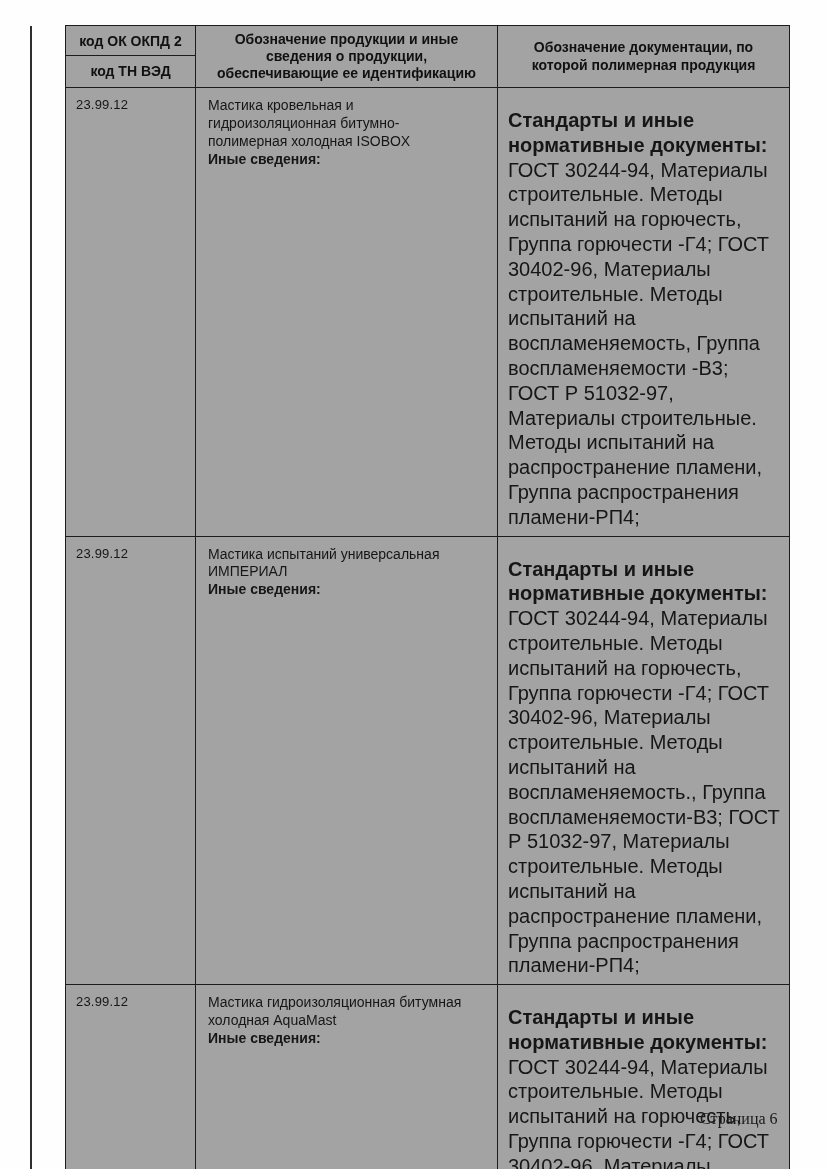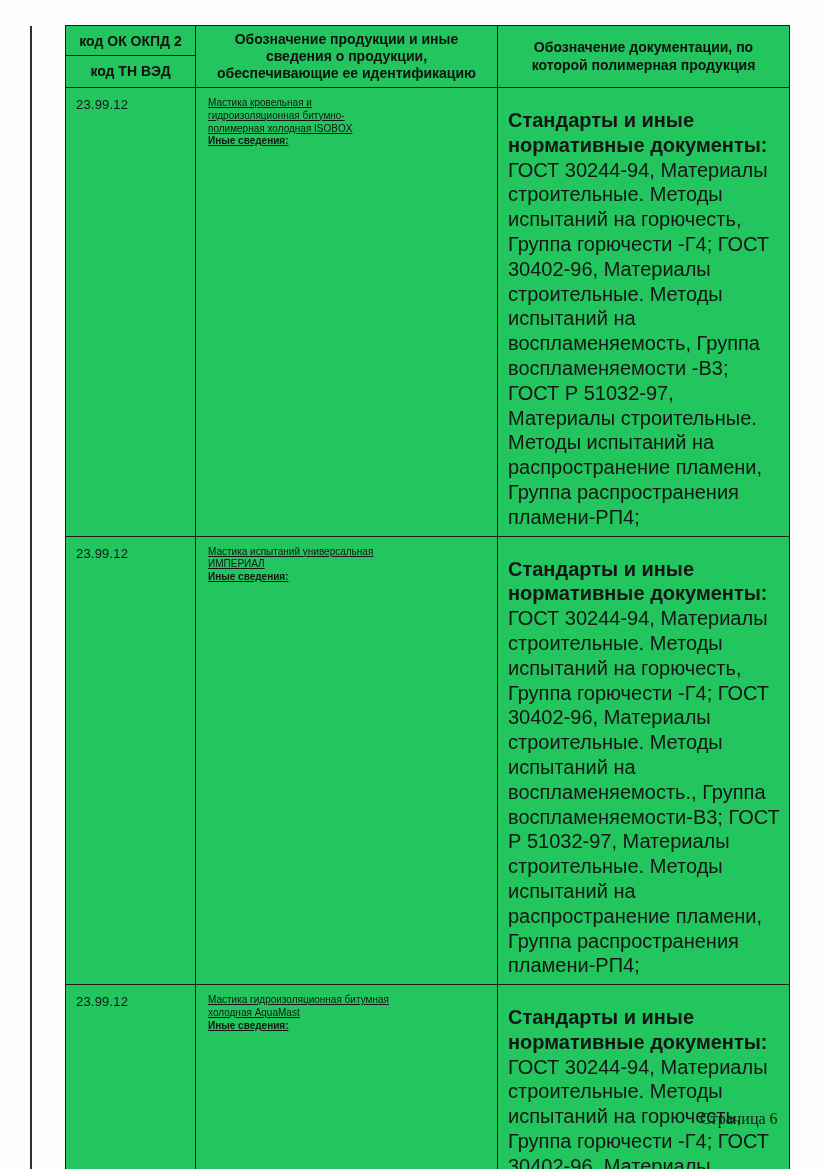--- a/index.html
+++ b/index.html
@@ -25,21 +25,21 @@
     position: absolute;
     left: 65px;
     top: 25px;
     width: 724px;
     border-collapse: collapse;
     table-layout: fixed;
   }
   .doc-table th, .doc-table td {
     border: 1.6px solid #1c1c1c;
     vertical-align: top;
-    background: #22c55e;
+    background: #a3a3a3;
   }
   col.c1 { width: 130px; }
   col.c2 { width: 302px; }
   col.c3 { width: 292px; }
 
   
   .th { padding: 0; font-weight: bold; font-size: 14px; color: #111; }
   .code-half {
     height: 30px;
     display: flex; align-items: center; justify-content: center;
@@ -54,21 +54,21 @@
     line-height: 1.22;
     padding: 4px 8px;
   }
 
   
   tr.row-1 > td { height: 276px; }
   tr.row-2 > td { height: 277px; }
   tr.row-3 > td { height: 278px; }
 
   .code-cell { font-size: 13px; padding: 9px 4px 4px 10px; letter-spacing: 0.2px; }
-  .name-cell { font-size: 10px; padding: 9px 12px 4px 12px; line-height: 1.28; text-decoration: underline; }
+  .name-cell { font-size: 14px; padding: 9px 12px 4px 12px; line-height: 1.28; }
   .name-text { white-space: pre-line; }
   .extra-label { font-weight: bold; }
   .docs-cell  { font-size: 20px; padding: 20px 9px 6px 10px; line-height: 1.24; }
   .docs-label { font-weight: bold; }
 
   .page-number {
     position: absolute;
     left: 700px;
     top: 1110px;
     font-family: "Liberation Serif", serif;

